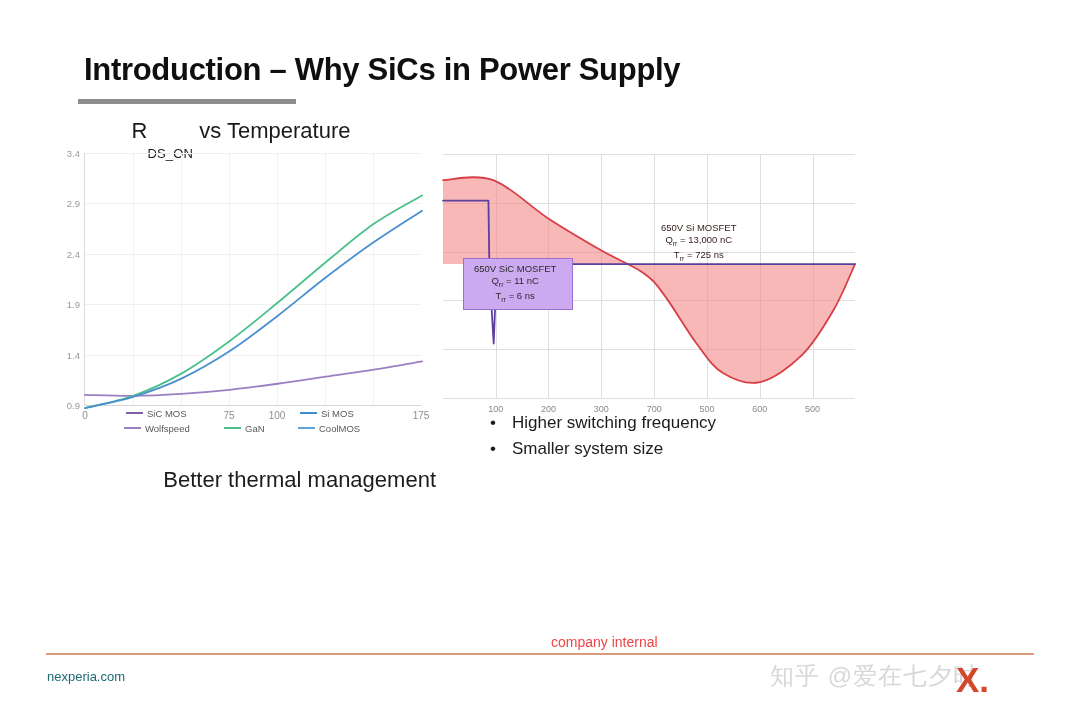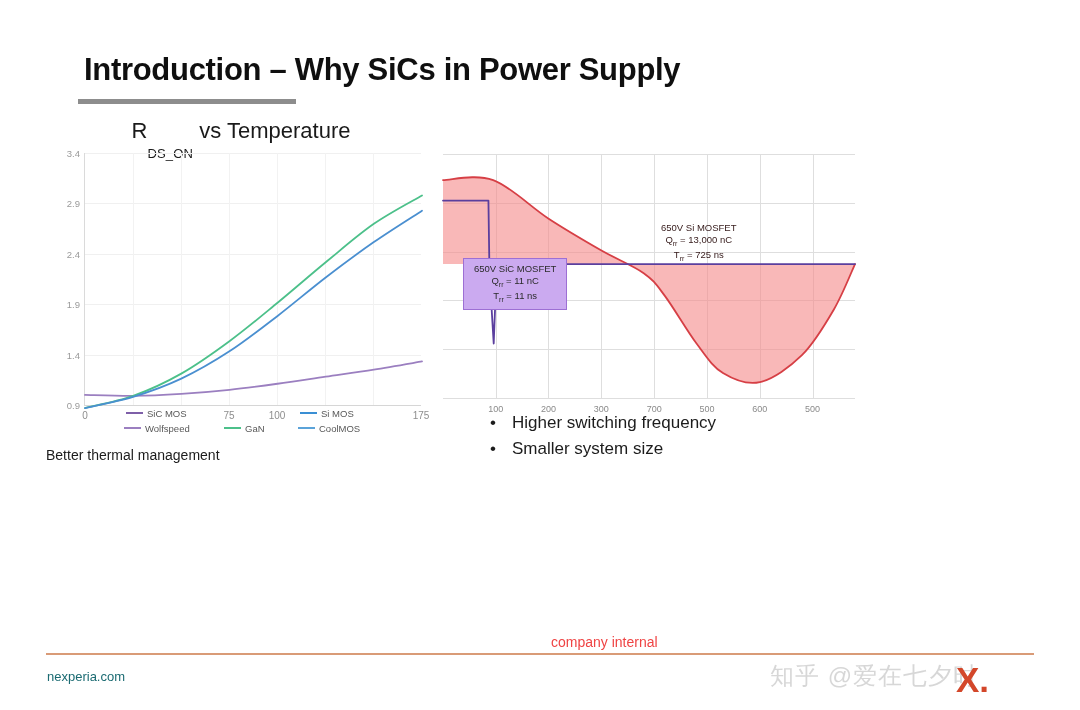--- a/index.html
+++ b/index.html
@@ -115,24 +115,24 @@
     width: 17px;
     height: 2px;
     vertical-align: middle;
     margin-right: 4px;
     position: relative;
     top: -1px;
   }
   #left-caption {
     position: absolute;
     left: 0;
-    top: 329px;
+    top: 349px;
     width: 390px;
-    text-align: left;
-    font-size: 14px;
+    text-align: right;
+    font-size: 22px;
     color: #1c1c1c;
     white-space: nowrap;
   }
 
   
   #chart-right { left: 440px; top: 118px; width: 430px; height: 350px; }
   #chart-right-title { left: 0; top: 1px; }
   #right-plot {
     position: absolute;
     left: 3px;
@@ -164,21 +164,21 @@
     position: absolute;
     text-align: center;
     line-height: 1.25;
     white-space: nowrap;
   }
   #annot-sic {
     left: 20px;
     top: 104px;
     background: #cbaaf0;
     border: 1px solid #9d6fd4;
-    padding: 4px 10px 5px 10px;
+    padding: 4px 16px 5px 10px;
     font-size: 9.5px;
     color: #2b2b2b;
   }
   #annot-si {
     left: 218px;
     top: 68px;
     font-size: 9.5px;
     color: #3a2020;
   }
   .annot .sub {
@@ -341,21 +341,21 @@
 
     <svg id="right-svg" width="412" height="244" viewBox="0 0 412 244" preserveAspectRatio="none" style="position:absolute;left:0;top:0;overflow:visible">
         <path d="M 0.00 26.10 C 8.36 26.10, 32.57 19.67, 50.18 26.10 C 67.79 32.53, 87.59 52.96, 105.64 64.69 C 123.69 76.42, 142.62 87.39, 158.46 96.47 C 174.31 105.54, 190.15 111.60, 200.72 119.16 C 211.28 126.73, 213.04 130.13, 221.85 141.86 C 230.65 153.59, 243.85 176.66, 253.54 189.53 C 263.22 202.39, 269.38 212.60, 279.95 219.03 C 290.51 225.46, 303.72 231.14, 316.92 228.11 C 330.13 225.09, 346.85 212.98, 359.18 200.87 C 371.50 188.77, 382.07 170.61, 390.87 155.48 C 399.68 140.35, 408.48 117.65, 412.00 110.08 L 412.00 110.08 L 0.00 110.08 Z" fill="rgba(246,140,140,0.62)" stroke-linejoin="round" stroke-linecap="round"></path>
         <path d="M 0.00 26.10 C 8.36 26.10, 32.57 19.67, 50.18 26.10 C 67.79 32.53, 87.59 52.96, 105.64 64.69 C 123.69 76.42, 142.62 87.39, 158.46 96.47 C 174.31 105.54, 190.15 111.60, 200.72 119.16 C 211.28 126.73, 213.04 130.13, 221.85 141.86 C 230.65 153.59, 243.85 176.66, 253.54 189.53 C 263.22 202.39, 269.38 212.60, 279.95 219.03 C 290.51 225.46, 303.72 231.14, 316.92 228.11 C 330.13 225.09, 346.85 212.98, 359.18 200.87 C 371.50 188.77, 382.07 170.61, 390.87 155.48 C 399.68 140.35, 408.48 117.65, 412.00 110.08" fill="none" stroke="#d63f45" stroke-width="1.8" stroke-linejoin="round" stroke-linecap="round"></path>
         <path d="M 0.00 46.53 L 45.43 46.53 L 46.48 119.16 L 50.71 189.53 L 52.82 135.05 L 57.05 110.08 L 401.44 110.08 L 412.00 110.08" fill="none" stroke="#5b3f9e" stroke-width="1.8" stroke-linejoin="round" stroke-linecap="round"></path>
       </svg>
 
     <div class="annot" id="annot-sic">
       <div>650V SiC MOSFET</div>
       <div><span>Q</span><span class="sub">rr</span><span> = 11 nC</span></div>
-      <div><span>T</span><span class="sub">rr</span><span> = 11 ns</span></div>
+      <div><span>T</span><span class="sub">rr</span><span> = 6 ns</span></div>
     </div>
 
     <div class="annot" id="annot-si">
       <div>650V Si MOSFET</div>
       <div><span>Q</span><span class="sub">rr</span><span> = 13,000 nC</span></div>
       <div><span>T</span><span class="sub">rr</span><span> = 725 ns</span></div>
     </div>
   </div>
 
   <div id="right-bullets">

